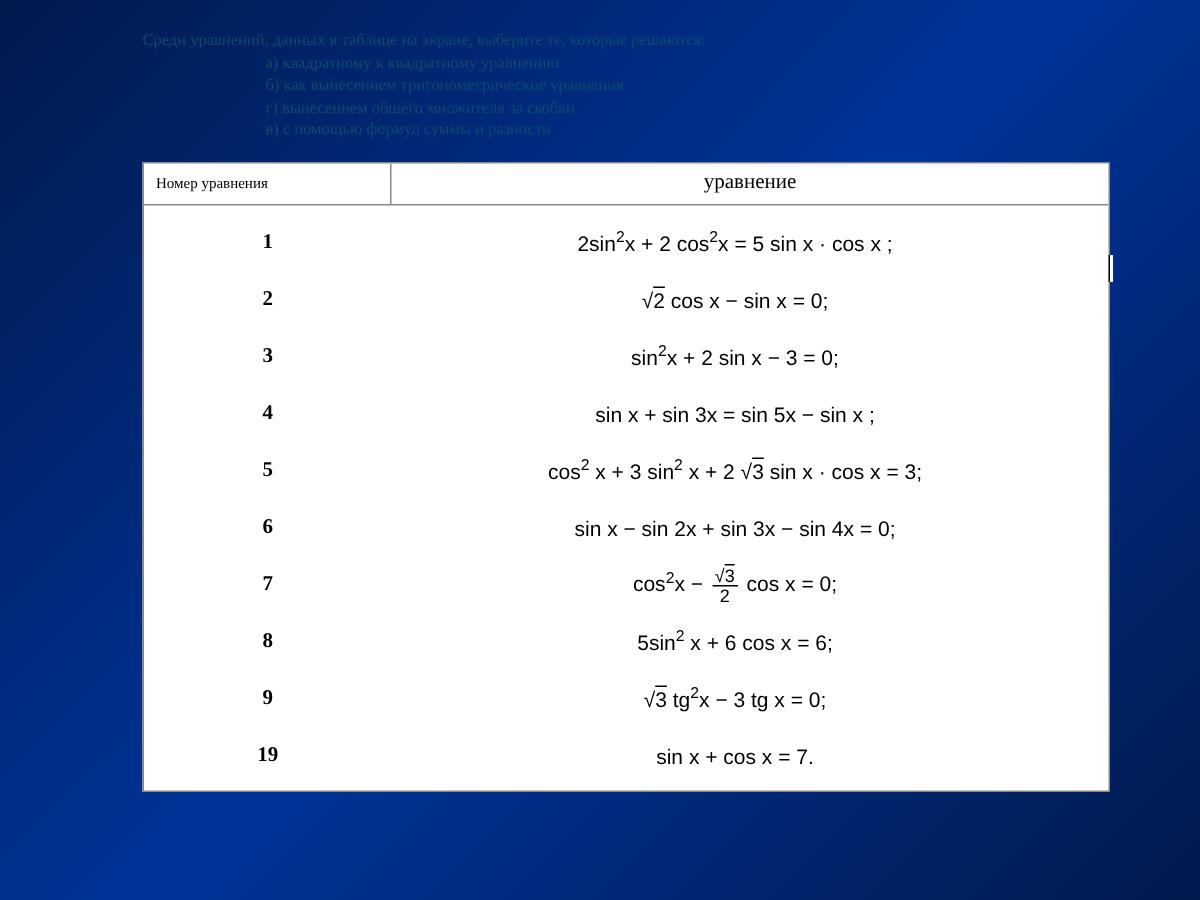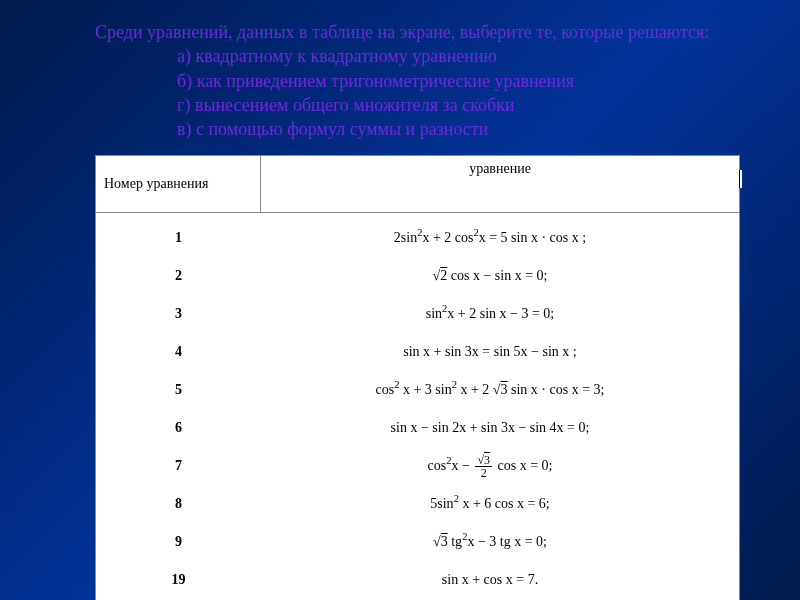--- a/index.html
+++ b/index.html
@@ -8,39 +8,39 @@
       height: 600px;
       background: linear-gradient(135deg, #001a4d 0%, #003399 50%, #001a4d 100%);
       font-family: "Times New Roman", serif;
       overflow: hidden;
       position: relative;
     }
     .slide {
       padding: 20px 60px 0 95px;
     }
     .instructions {
-      color: #6d28d9;
-      font-size: 18px;
+      color: #0c4a6e;
+      font-size: 11px;
       line-height: 1.35;
       margin-bottom: 14px;
     }
     .instr-line1 { text-align: justify; }
     .instr-options { padding-left: 82px; }
     .table-container {
       background: #ffffff;
       border: 1px solid #888;
     }
     .table-header {
       display: flex;
       border-bottom: 1px solid #888;
     }
     .th-num {
       width: 165px;
-      padding: 20px 8px;
-      font-size: 14px;
+      padding: 8px 8px;
+      font-size: 10px;
       color: #000;
       border-right: 1px solid #888;
     }
     .th-eq {
       flex: 1;
       padding: 5px 8px;
       font-size: 14px;
       color: #000;
       text-align: center;
     }
@@ -57,21 +57,21 @@
       text-align: center;
       font-size: 14px;
       font-weight: bold;
       color: #000;
     }
     .cell-eq {
       flex: 1;
       text-align: center;
       font-size: 14px;
       color: #000;
-      font-family: Liberation Serif, serif;
+      font-family: Liberation Sans, sans-serif;
       padding-right: 20px;
     }
     .cursor-mark {
       position: absolute;
       right: 58px;
       top: 170px;
       color: #000;
       background: #fff;
       font-size: 14px;
       width: 3px;
@@ -92,21 +92,21 @@
     .frac .bot { display: block; padding: 0 2px; }
   </style>
 </head>
 <body>
 
 <div class="slide">
 
   <div class="instructions">
     <div class="instr-line1">Среди уравнений, данных в таблице на экране, выберите те, которые решаются:</div>
     <div class="instr-options">а) квадратному к квадратному уравнению</div>
-    <div class="instr-options">б) как приведением тригонометрические уравнения</div>
+    <div class="instr-options">б) как вынесением тригонометрические уравнения</div>
     <div class="instr-options">г) вынесением общего множителя за скобки</div>
     <div class="instr-options">в) с помощью формул суммы и разности</div>
   </div>
 
   <div class="table-container">
     <div class="table-header">
       <div class="th-num">Номер уравнения</div>
       <div class="th-eq">уравнение</div>
     </div>
     <div class="table-body">

